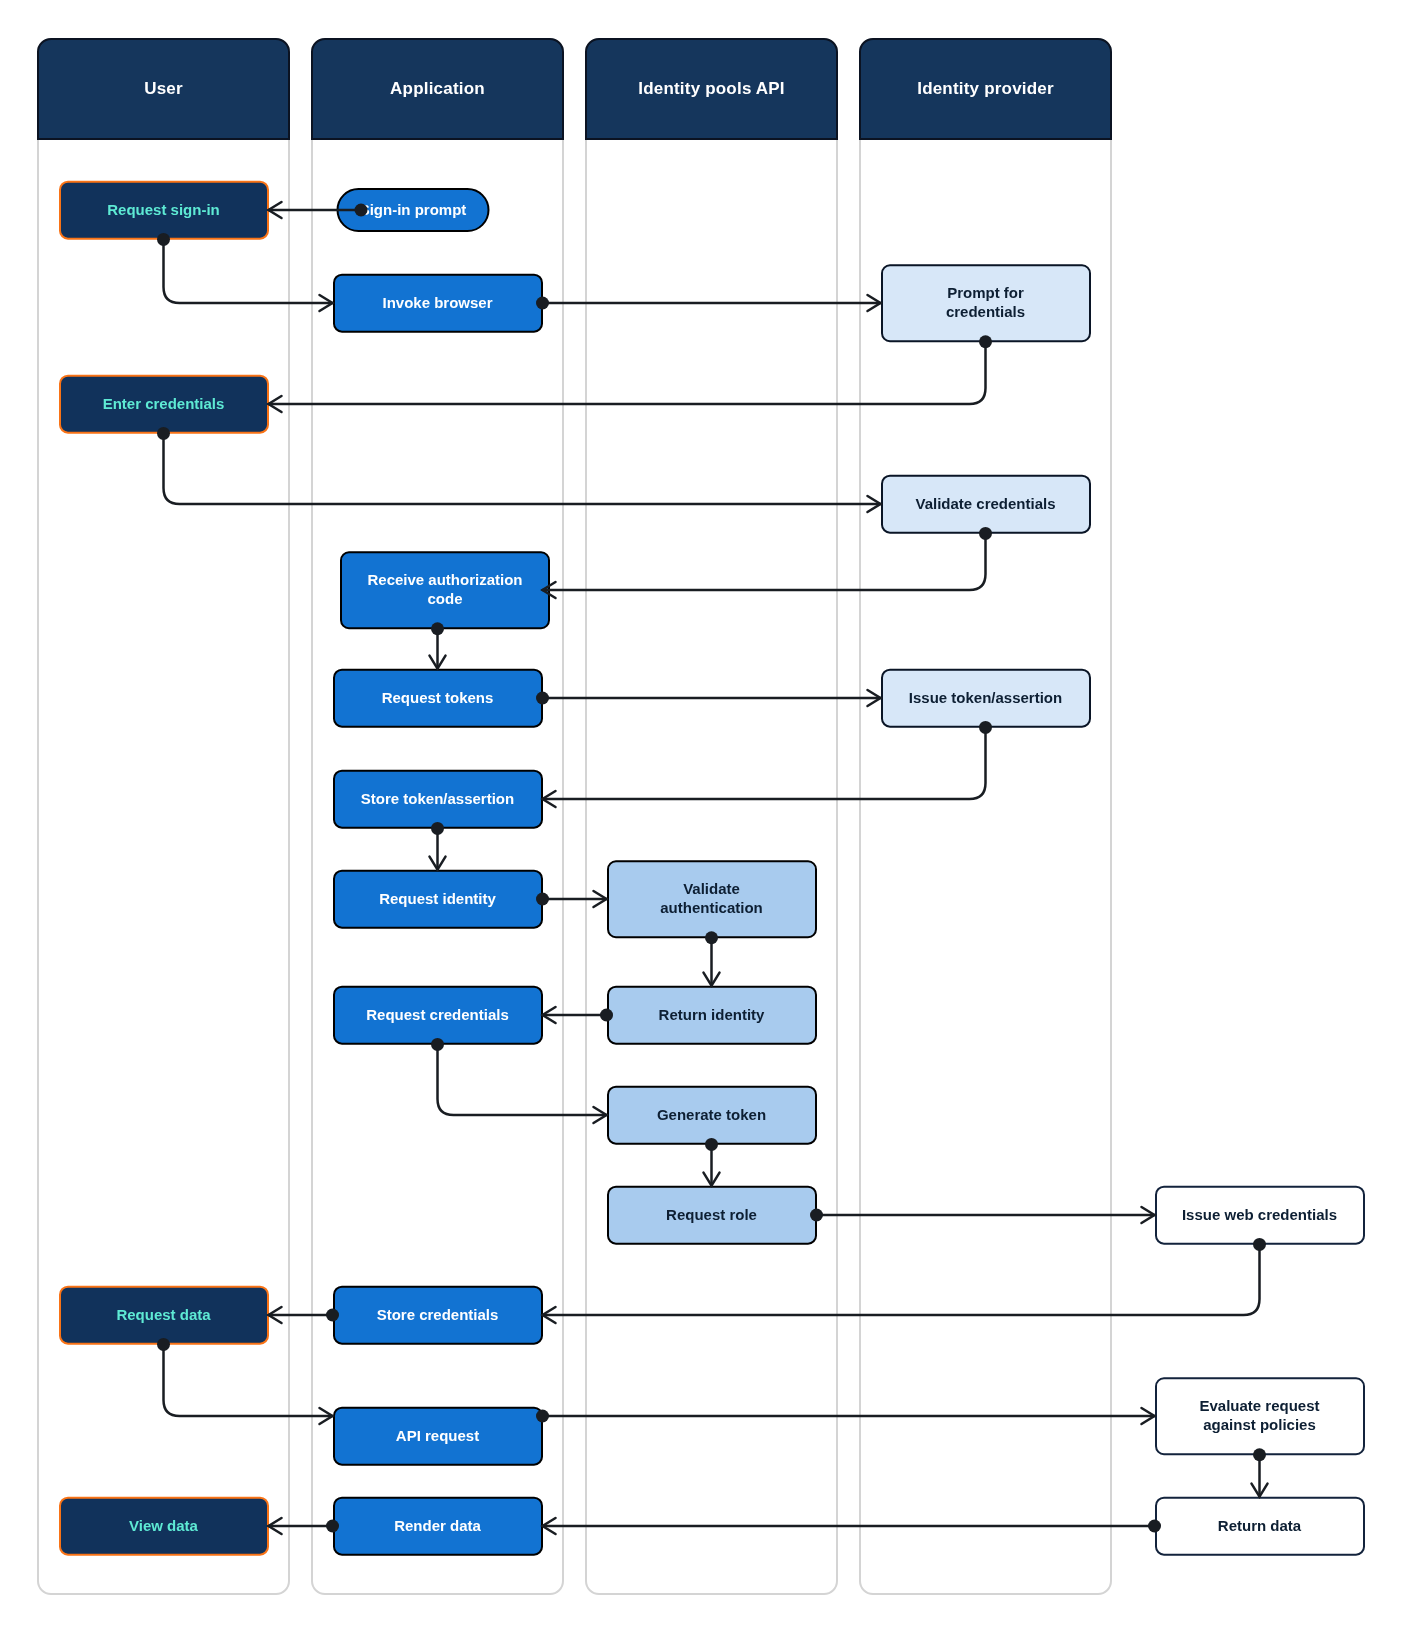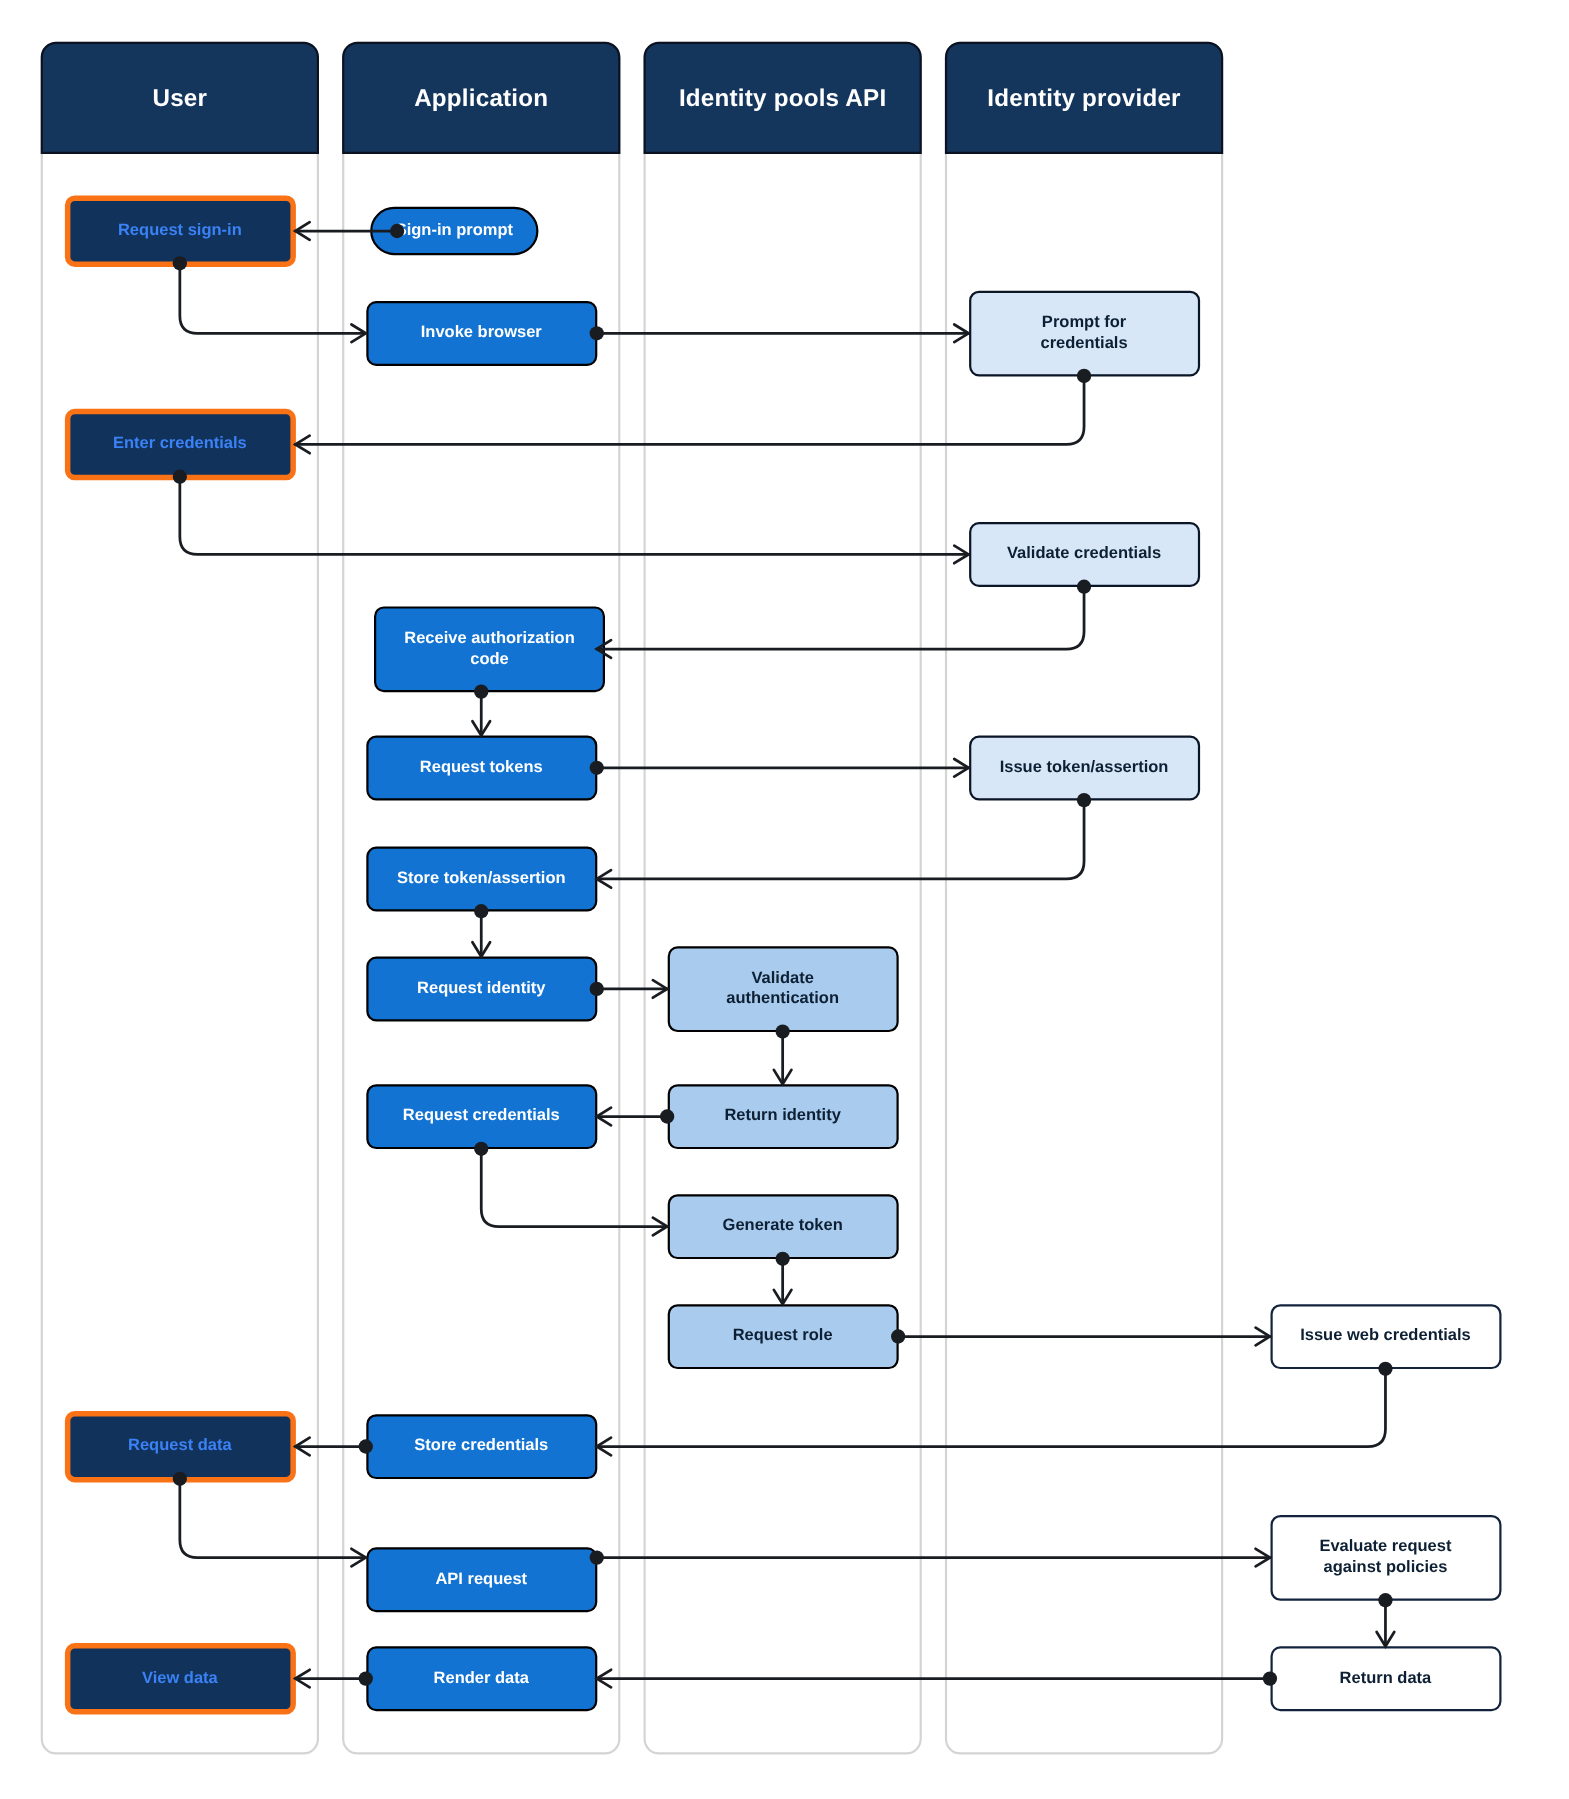--- a/index.html
+++ b/index.html
@@ -4,27 +4,27 @@
 <style>
   html,body{margin:0;padding:0;background:var(--c-bg,#fff);}
   body{width:1426px;height:1635px;font-family:"Liberation Sans",sans-serif;}
   #canvas{position:relative;width:1426px;height:1635px;overflow:hidden;}
 
   .lane{position:absolute;top:38px;height:1557px;width:253px;box-sizing:border-box;
         border:2px solid var(--c-lane-border,#d4d4d4);border-radius:14px;background:#fff;}
   .lane-header{position:absolute;top:-2px;left:-2px;right:-2px;height:102px;box-sizing:border-box;
         background:var(--c-lane-header,#15365c);border:2px solid #0b1322;border-radius:14px 14px 0 0;
         display:flex;align-items:center;justify-content:center;
-        color:#fff;font-weight:bold;font-size:22px;letter-spacing:.2px;}
+        color:#fff;font-weight:bold;font-size:17px;letter-spacing:.2px;}
 
   .node{position:absolute;width:210px;box-sizing:border-box;border-radius:9px;
         display:flex;align-items:center;justify-content:center;text-align:center;
         font-weight:bold;font-size:15px;line-height:1.25;padding:18px 14px;
         transform:translate(-50%,-50%);white-space:pre-line;z-index:2;}
-  .node-dark    {background:var(--c-node-dark,#11325b);color:#3b82f6;border:5px solid #f97316;}
+  .node-dark    {background:var(--c-node-dark,#11325b);color:#5eead4;border:2px solid #f97316;}
   .node-medium  {background:var(--c-node-medium,#1273d2);color:#fff;border:2px solid #000;}
   .node-pill    {background:var(--c-node-medium,#1273d2);color:#fff;border:2px solid #000;
                  border-radius:23px;width:153px;min-height:44px;padding:8px 12px;}
   .node-light   {background:var(--c-node-light,#a8cbee);color:var(--c-text-dark,#0d1f33);border:2px solid #000;}
   .node-lightest{background:var(--c-node-lightest,#d7e7f8);color:var(--c-text-dark,#0d1f33);border:2px solid #0a1526;}
   .node-outline {background:#fff;color:var(--c-text-dark,#13233c);border:2px solid var(--c-outline-border,#13233c);}
 
   #wires{position:absolute;left:0;top:0;z-index:3;pointer-events:none;}
   #wires path,#wires polyline{fill:none;stroke:var(--c-arrow,#191d22);stroke-width:2.5px;
         stroke-linecap:round;}

